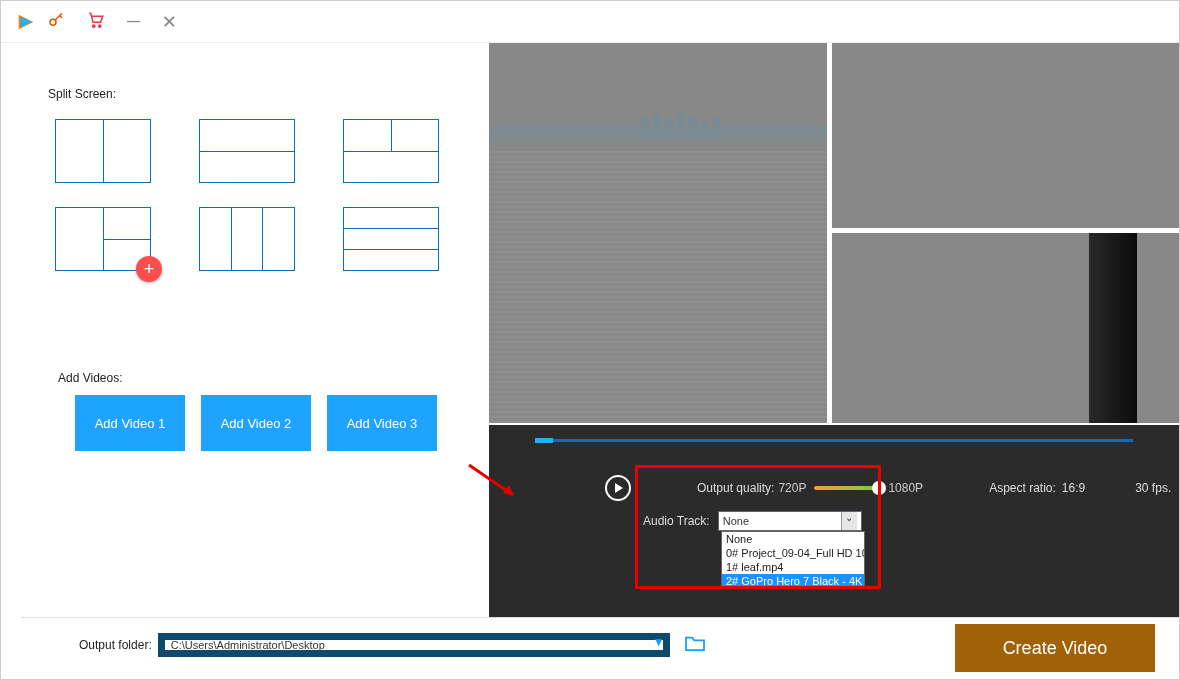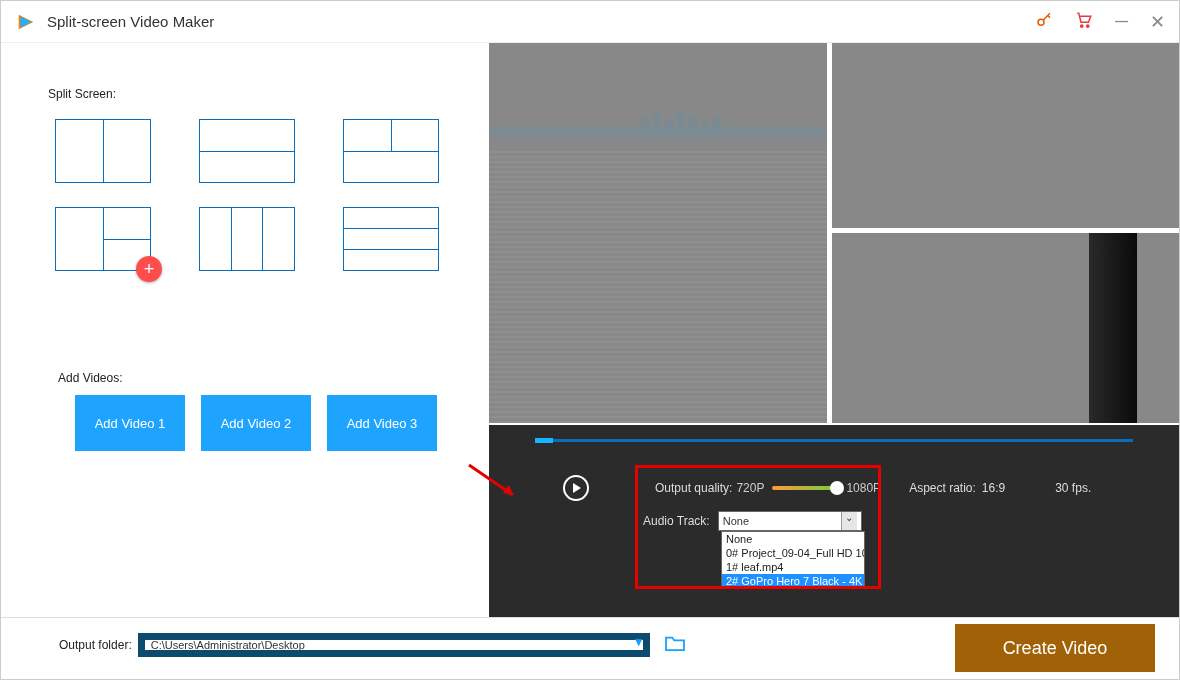--- a/index.html
+++ b/index.html
@@ -42,63 +42,62 @@
 .buildings { position:absolute; top:18%; left:45%; right:5%; height:26px; display:flex; gap:4px; align-items:flex-end; }
 .buildings i { display:block; width:8px; background:#7a8a92; }
 .clip2 { background:radial-gradient(circle at 60% 40%,#7fbd3c 0%,#4f8a1f 35%,#284a10 70%,#14280a 100%); }
 .clip3 { background:linear-gradient(180deg,#e8f0d8 0%,#c9d9a8 20%,#a7b87f 35%,#6f7a50 55%,#5a5a3f 75%,#3a3a2a 100%); position:relative; }
 .clip3::after { content:""; position:absolute; right:12%; top:0; bottom:0; width:48px; background:linear-gradient(90deg,#2a2a2a,#0a0a0a); }
 
 
 .ctrlbar { flex:1; background:#2b2b2b; position:relative; padding:0 26px; }
 .seek { position:absolute; top:14px; left:46px; right:46px; height:3px; background:#0a6ebd; }
 .seek::after { content:""; position:absolute; left:0; top:-1px; width:18px; height:5px; background:#19b3ff; }
-.row1 { position:absolute; top:50px; left:0; right:0; display:flex; align-items:center; color:#ddd; font-size:12px; }
+.row1 { position:absolute; top:50px; left:0; right:0; display:flex; align-items:center; color:#ddd; font-size:12px;padding-left:42px; }
 .play-icon { width:26px; height:26px; border:2px solid #fff; border-radius:50%; margin-left:74px; display:flex; align-items:center; justify-content:center; cursor:pointer; }
 .play-icon::after { content:""; border-left:8px solid #fff; border-top:5px solid transparent; border-bottom:5px solid transparent; margin-left:2px; }
 .oq-label { margin-left:66px; }
 .qual-low,.qual-high { color:#ccc; }
 .slider { width:66px; height:4px; margin:0 8px; background:linear-gradient(90deg,#ff9a3c,#6fcf3c); position:relative; border-radius:2px; }
 .slider::after { content:""; position:absolute; right:-6px; top:-5px; width:14px; height:14px; background:#fff; border-radius:50%; }
-.ar-label { margin-left:28px; }
+.ar-label { margin-left:66px; }
 .ar-val { margin-left:6px; }
 .fps-val { margin-left:50px; }
 .row2 { position:absolute; top:86px; left:154px; display:flex; align-items:center; color:#ddd; font-size:12px; }
 .audio-select { width:144px; height:20px; background:#fff; border:1px solid #666; margin-left:8px; font-size:11px; padding:0 4px; color:#333; display:flex; justify-content:space-between; align-items:center; cursor:pointer; }
 .audio-select .arrow { width:16px; height:18px; background:#e6e6e6; border-left:1px solid #999; text-align:center; font-size:10px; color:#333; }
 .dropdown { position:absolute; top:106px; left:232px; width:144px; background:#fff; border:1px solid #666; font-size:11px; color:#222; }
 .dropdown div { padding:1px 4px; white-space:nowrap; overflow:hidden; cursor:pointer; }
 .dropdown .sel { background:#1e90ff; color:#fff; }
 .redbox { position:absolute; border:3px solid #e60000; pointer-events:none; }
 .redbox1 { top:40px; left:146px; width:246px; height:124px; }
 .arrow-annot { position:absolute; top:36px; left:-24px; width:60px; height:40px; pointer-events:none; }
 
 
-.footer { height:50px; border-top:1px solid #ddd; display:flex; align-items:center; padding:4px 0 0 58px; position:relative; }
+.footer { height:50px; border-top:1px solid #ddd; display:flex; align-items:center; padding:4px 0 0 58px; position:relative;margin-left:20px; }
 .footer-label { font-size:12px; color:#222; margin-right:6px; }
 .path-input { width:512px; height:24px; border:7px solid #0c4a6e; font-size:11px; padding:0 6px; color:#333; }
 .path-wrap { position:relative; }
 .path-wrap .dd { position:absolute; right:2px; top:2px; bottom:2px; width:18px; color:#19a0ff; font-size:12px; text-align:center; cursor:pointer; }
 .folder-icon { margin-left:14px; color:#19a0ff; cursor:pointer; }
 .create-btn { position:absolute; right:24px; top:6px; width:200px; height:48px; background:#a16207; color:#fff; font-size:18px; border:none; cursor:pointer; }
 
 </style>
 </head>
 <body>
 
 <div class="window">
 
   <div class="titlebar">
     <span class="logo-icon">
       <svg viewBox="0 0 24 24">
           <path d="M4 4 L20 12 L4 20 Z" fill="#ff7a00"></path>
           <path d="M6 6 L18 12 L6 18 Z" fill="#19b3ff"></path>
         </svg>
     </span>
-    <h1>Split-screen Video Maker</h1>
     <div class="title-icons">
       <span><svg width="18" height="18" viewBox="0 0 24 24" fill="none" stroke="#e65a00" stroke-width="2">
             <circle cx="8" cy="15" r="4"></circle>
             <path d="M11 12 L20 3 M17 6 L20 9"></path>
           </svg></span>
       <span><svg width="18" height="18" viewBox="0 0 24 24" fill="none" stroke="#e63946" stroke-width="2">
             <path d="M3 3h2l3 12h10l3-8H6"></path>
             <circle cx="9" cy="20" r="1.5" fill="#e63946"></circle>
             <circle cx="17" cy="20" r="1.5" fill="#e63946"></circle>
           </svg></span>

